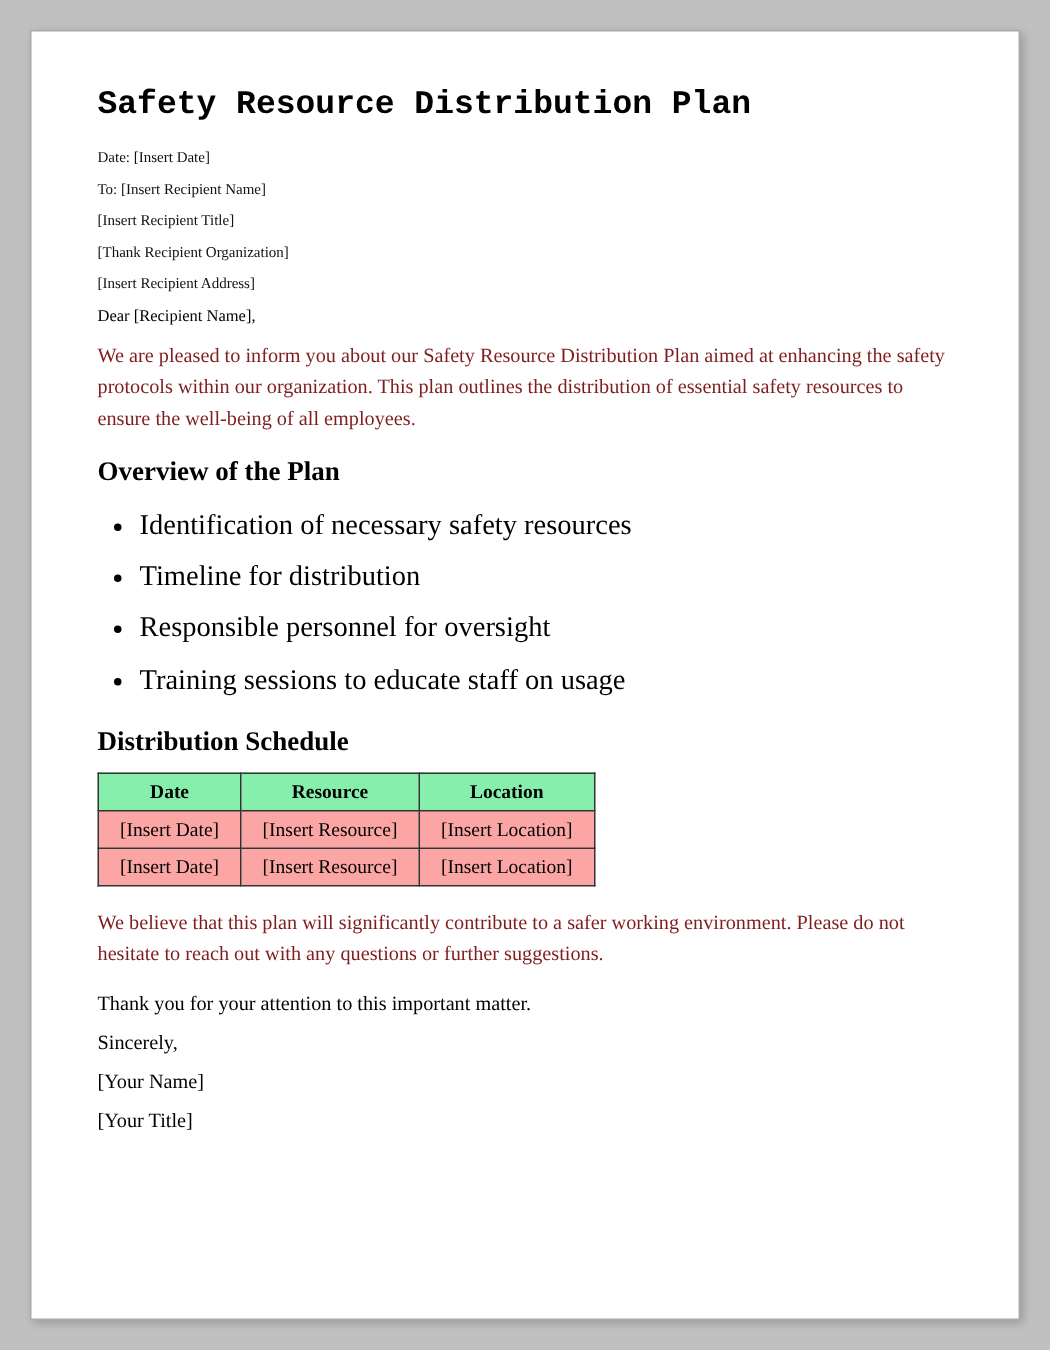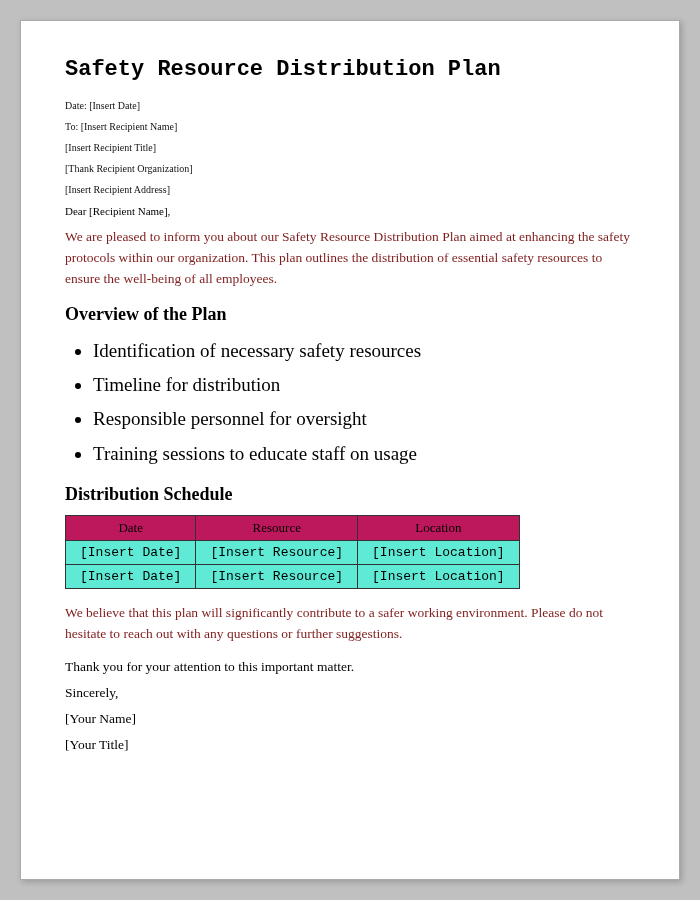--- a/index.html
+++ b/index.html
@@ -85,27 +85,26 @@
     }
 
     .schedule-table th,
     .schedule-table td {
       border: 1px solid #333;
       padding: 4px 14px;
       text-align: center;
     }
 
     .schedule-table th {
-      font-weight: normal;
-      background: #be185d;
+      font-weight: bold;
+      background: #86efac;
     }
 
     .schedule-table td {
-      background: #5eead4;
-      font-family: Liberation Mono, monospace;
+      background: #fca5a5;
     }
 
     .closing-line {
       font-size: 13.5px;
       margin-bottom: 10px;
       font-family: 'Times New Roman', Times, serif;
     }
   </style>
 </head>
 <body>

